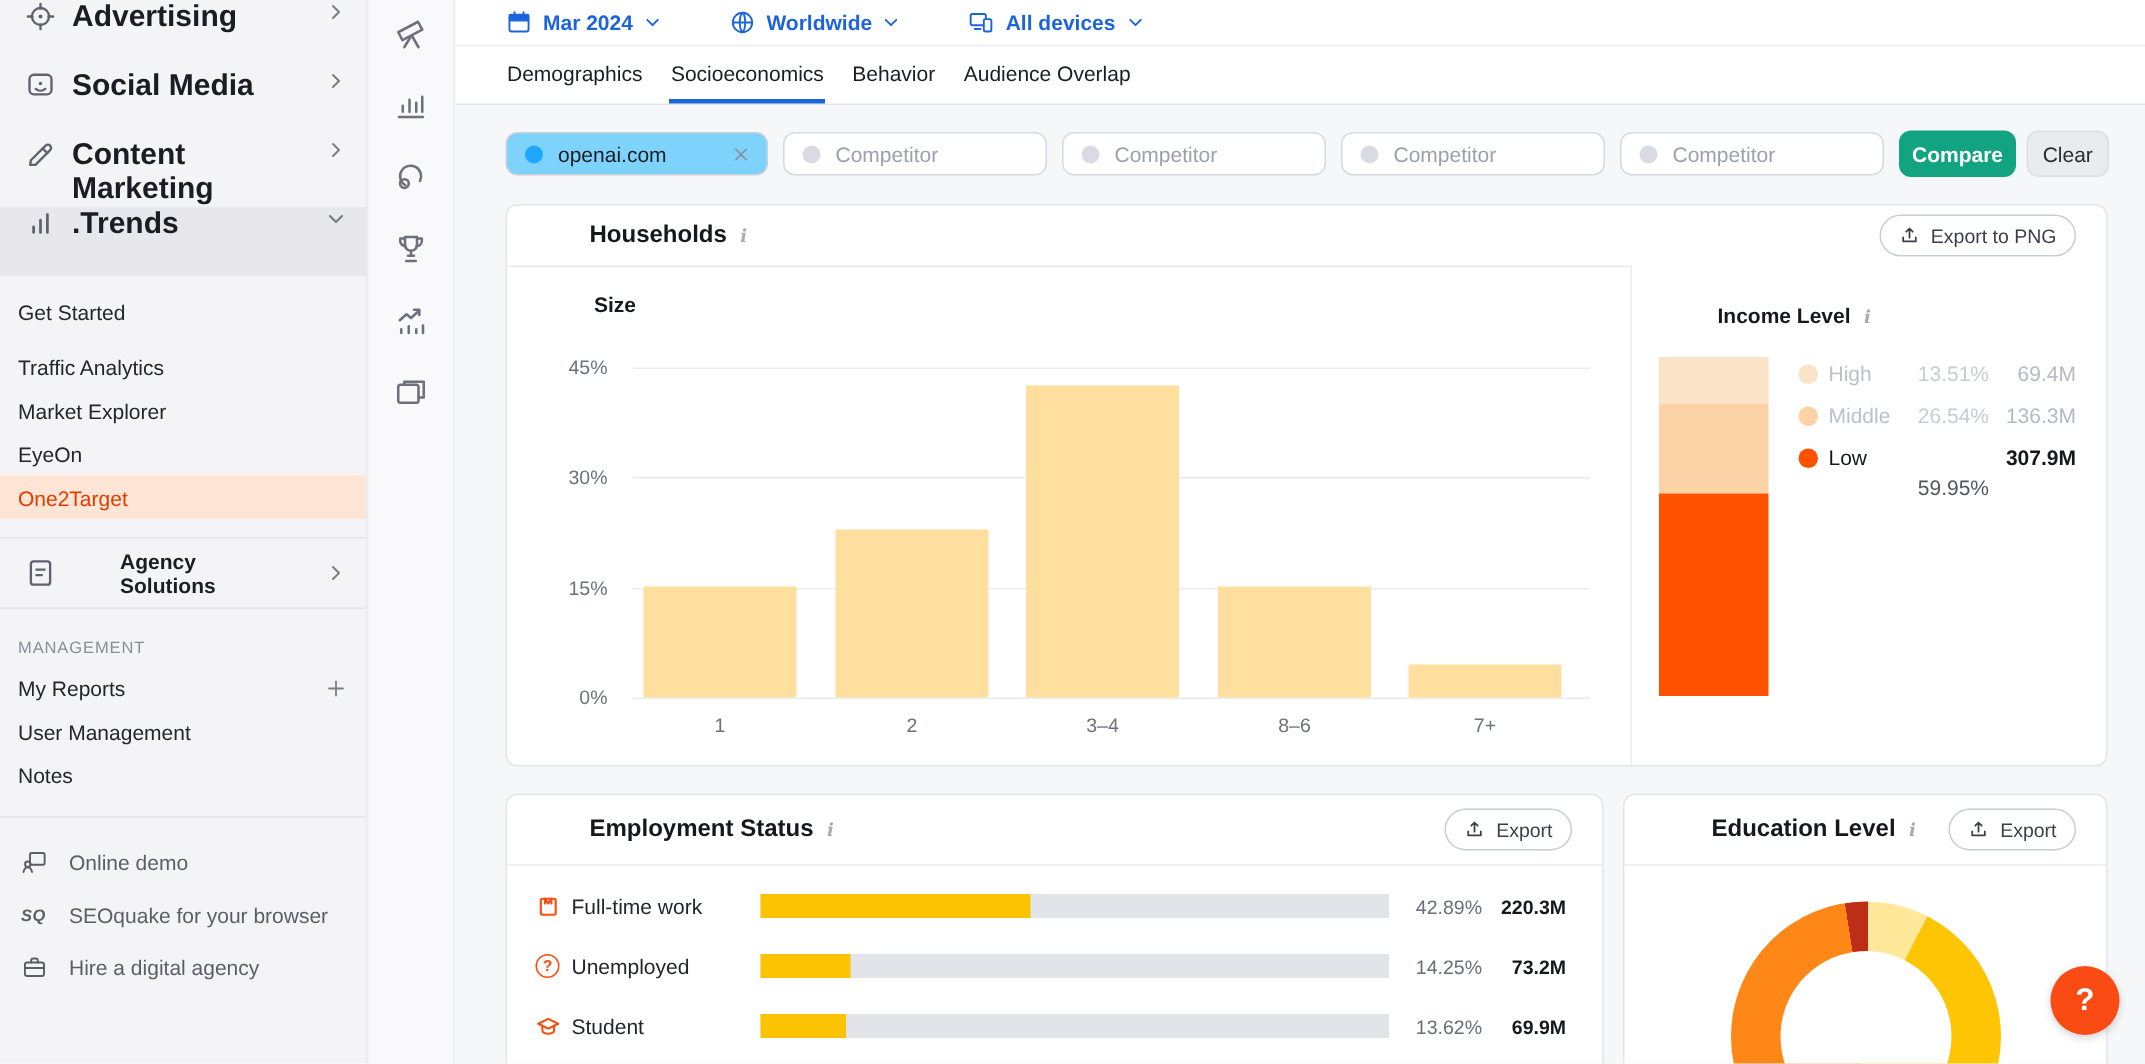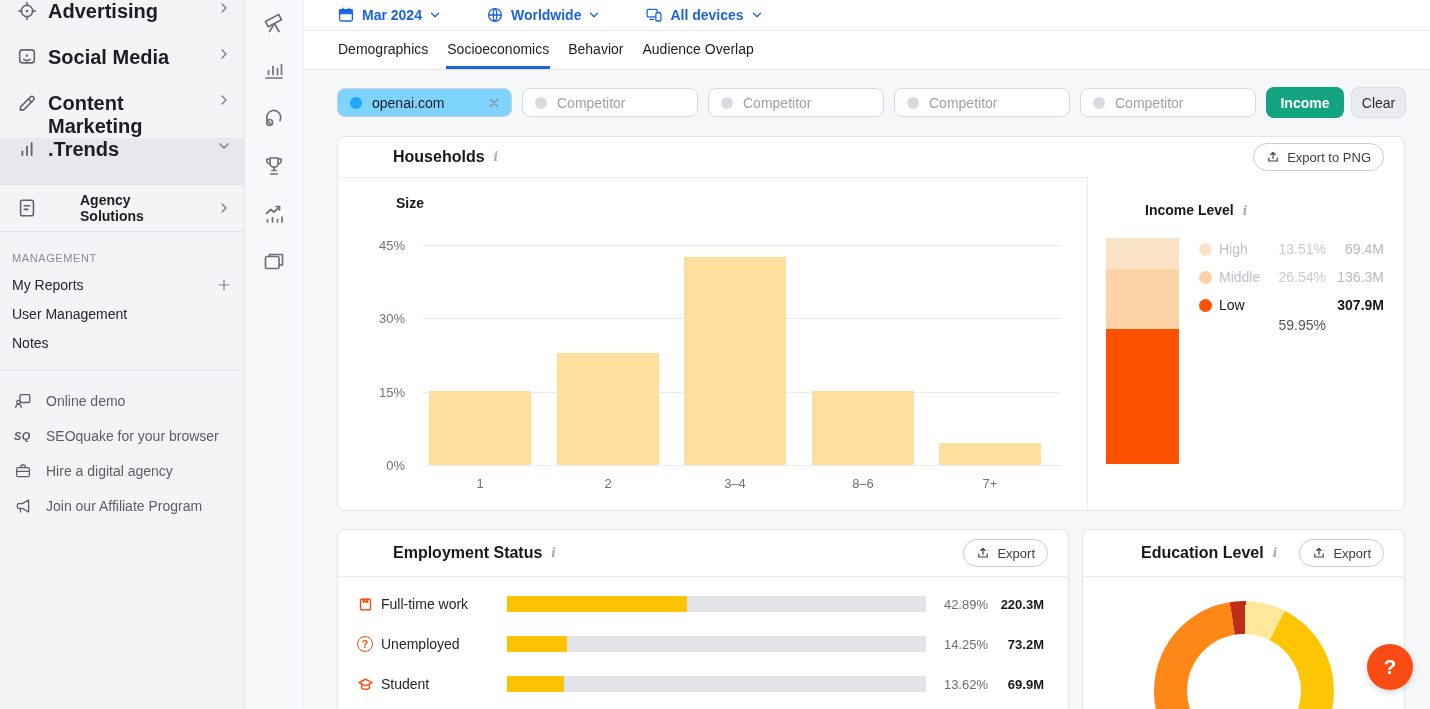--- a/index.html
+++ b/index.html
@@ -210,20 +210,27 @@
             </svg>
           </div>
           <div class="lbl">.Trends</div>
           <div class="chev">
             <svg viewBox="0 0 24 24" fill="none" stroke="currentColor" stroke-width="2.2" stroke-linecap="round" stroke-linejoin="round">
               <path d="M6 9l6 6 6-6"></path>
             </svg>
           </div>
         </div>
       </div>
+    <div id="sb-sub" class="sb-sub">
+        <div class="sb-sub-item first">Get Started</div>
+        <div class="sb-sub-item">Traffic Analytics</div>
+        <div class="sb-sub-item">Market Explorer</div>
+        <div class="sb-sub-item">EyeOn</div>
+        <div class="sb-sub-item active">One2Target</div>
+      </div>
     <div class="sb-divider"></div>
     <div class="sb-agency">
       <span class="ic" id="agency-ic">
           <svg viewBox="0 0 24 24" fill="none" stroke="currentColor" stroke-width="1.7" stroke-linecap="round" stroke-linejoin="round">
             <rect x="5" y="3.5" width="14" height="17" rx="2"></rect>
             <path d="M9 9.5h6M9 13.5h4"></path>
           </svg>
         </span>
       <span class="lbl">Agency Solutions</span>
       <span class="chev" id="agency-chev">
@@ -268,29 +275,20 @@
         </div>
         <div class="sb-footer-item">
           <div class="ic">
             <svg viewBox="0 0 24 24" fill="none" stroke="currentColor" stroke-width="1.7" stroke-linecap="round" stroke-linejoin="round">
               <rect x="3.5" y="7.5" width="17" height="12" rx="2"></rect>
               <path d="M9 7.5V6a2 2 0 0 1 2-2h2a2 2 0 0 1 2 2v1.5M3.5 12.5h17"></path>
             </svg>
           </div>
           <div class="lbl">Hire a digital agency</div>
         </div>
-        <div class="sb-footer-item">
-          <div class="ic">
-            <svg viewBox="0 0 24 24" fill="none" stroke="currentColor" stroke-width="1.7" stroke-linecap="round" stroke-linejoin="round">
-              <path d="M19.5 4v16l-8.5-4.8H6.5a2 2 0 0 1-2-2v-2.4a2 2 0 0 1 2-2H11z"></path>
-              <path d="M8 15.5l1 4.5"></path>
-            </svg>
-          </div>
-          <div class="lbl">Join our Affiliate Program</div>
-        </div>
       </div>
   </aside>
 
   <div class="rail" id="rail">
       <div class="rail-ic">
         <svg viewBox="0 0 24 24" fill="none" stroke="currentColor" stroke-width="1.7" stroke-linecap="round" stroke-linejoin="round">
           <path d="M3.5 11.5l13.2-7 2.8 5.3-13.2 7z"></path>
           <path d="M11.5 15l-4 6.5M13 14.5l4 7"></path>
         </svg>
       </div>
@@ -404,21 +402,21 @@
         </div>
         <div class="comp-input" style="left: 590px;">
           <div class="dot"></div>
           <input placeholder="Competitor" style="">
         </div>
         <div class="comp-input" style="left: 776px;">
           <div class="dot"></div>
           <input placeholder="Competitor" style="">
         </div>
       </div>
-    <button class="btn-compare" style="background: rgb(18, 163, 128);">Income</button>
+    <button class="btn-compare" style="background: rgb(18, 163, 128);">Compare</button>
     <button class="btn-clear">Clear</button>
 
     <div class="card" id="households">
       <div class="card-header">
         <span class="card-title">Households</span>
         <span class="info-i">i</span>
         <button class="btn-export" style="top:6px">
           <span class="ic">
               <svg viewBox="0 0 24 24" fill="none" stroke="currentColor" stroke-width="2" stroke-linecap="round" stroke-linejoin="round">
                 <path d="M12 14.5V4.2M8.3 7.7L12 4l3.7 3.7"></path>

